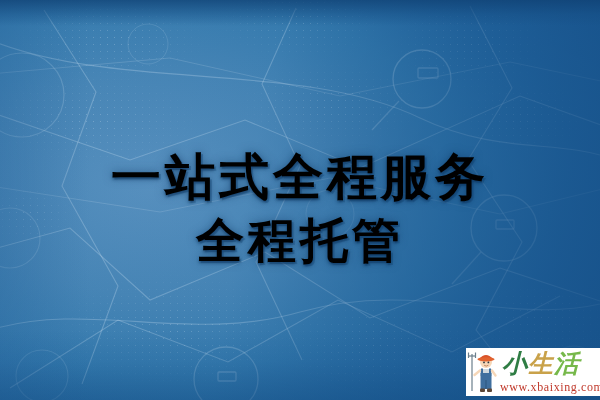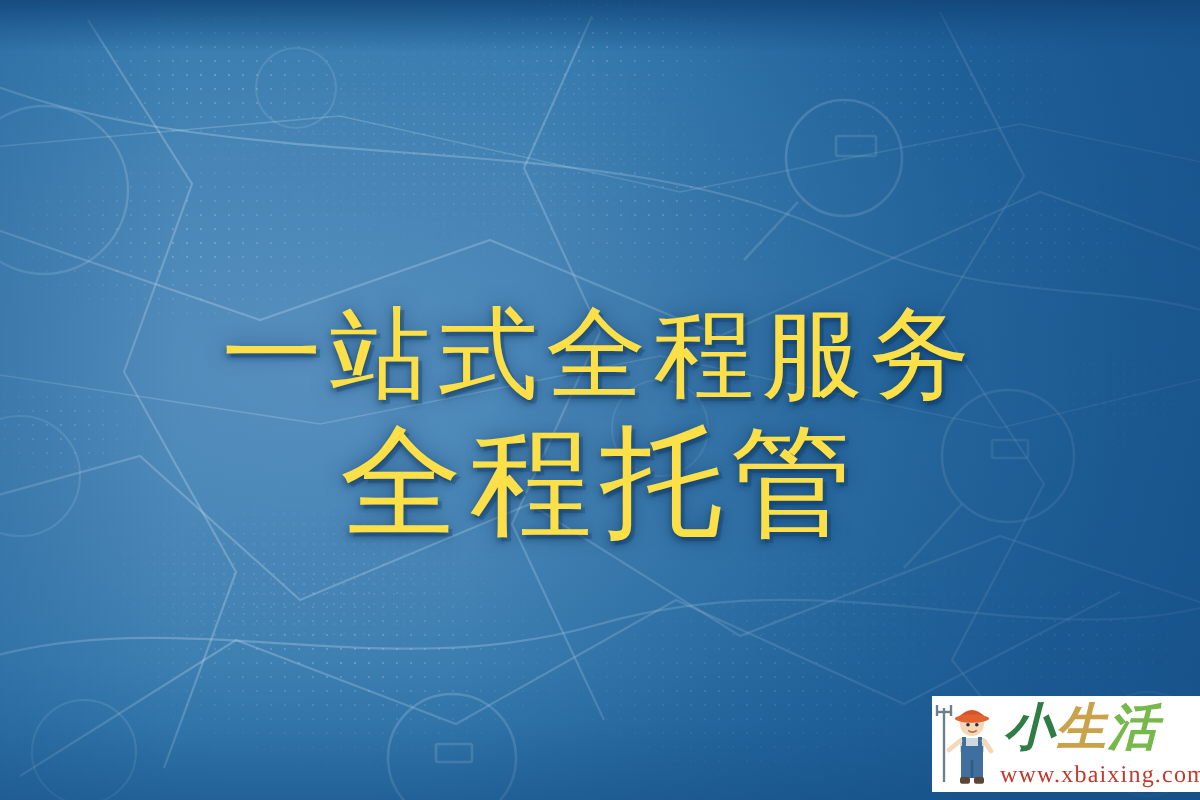--- a/index.html
+++ b/index.html
@@ -83,38 +83,38 @@
 
   .netlines { position: absolute; inset: 0; }
   .circles  { position: absolute; inset: 0; }
 
   
   .headline {
     position: absolute;
     left: 0; right: 0;
     top: 148px;
     text-align: center;
-    color: #fde047;
-    font-weight: normal;
+    color: #000000;
+    font-weight: bold;
     letter-spacing: 4px;
     text-shadow:
       0 0 10px rgba(12,52,96,0.55),
       0 2px 3px rgba(10,45,85,0.55),
       2px 2px 0 rgba(18,66,114,0.30);
     -webkit-user-select: none;
     user-select: none;
   }
   .headline .line1 {
     display: block;
     font-size: 50px;
     line-height: 58px;
   }
   .headline .line2 {
     display: block;
-    font-size: 61px;
+    font-size: 48px;
     line-height: 58px;
     margin-top: 6px;
   }
 
   
   .watermark {
     position: absolute;
     left: 466px;
     top: 348px;
     width: 134px;

